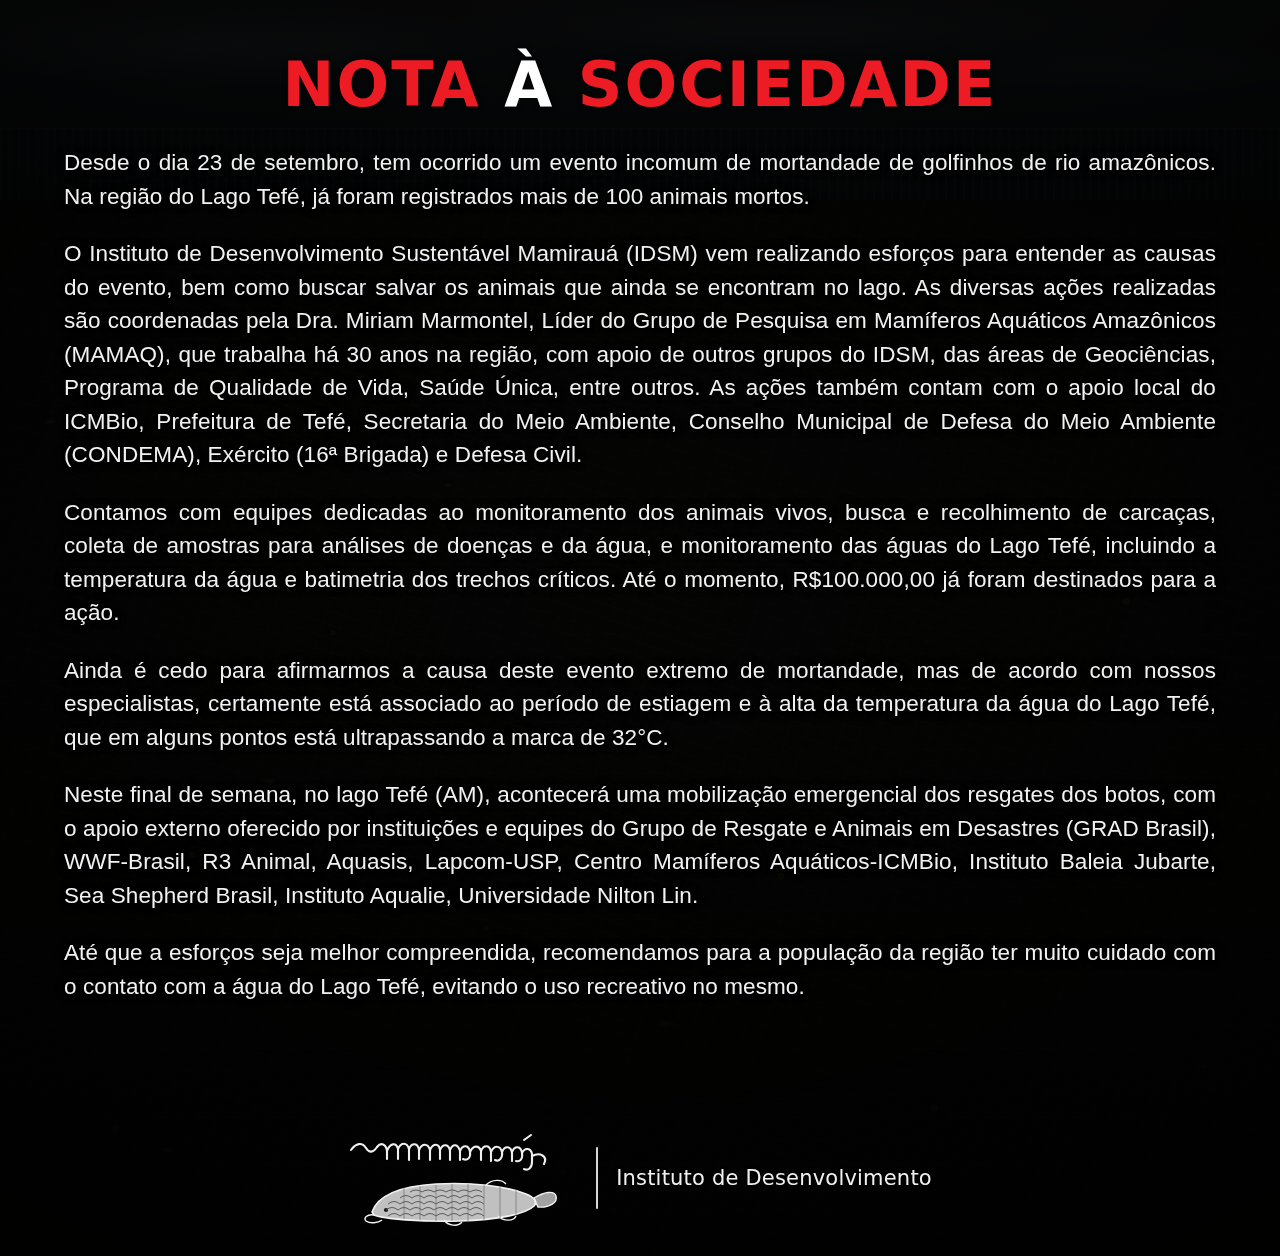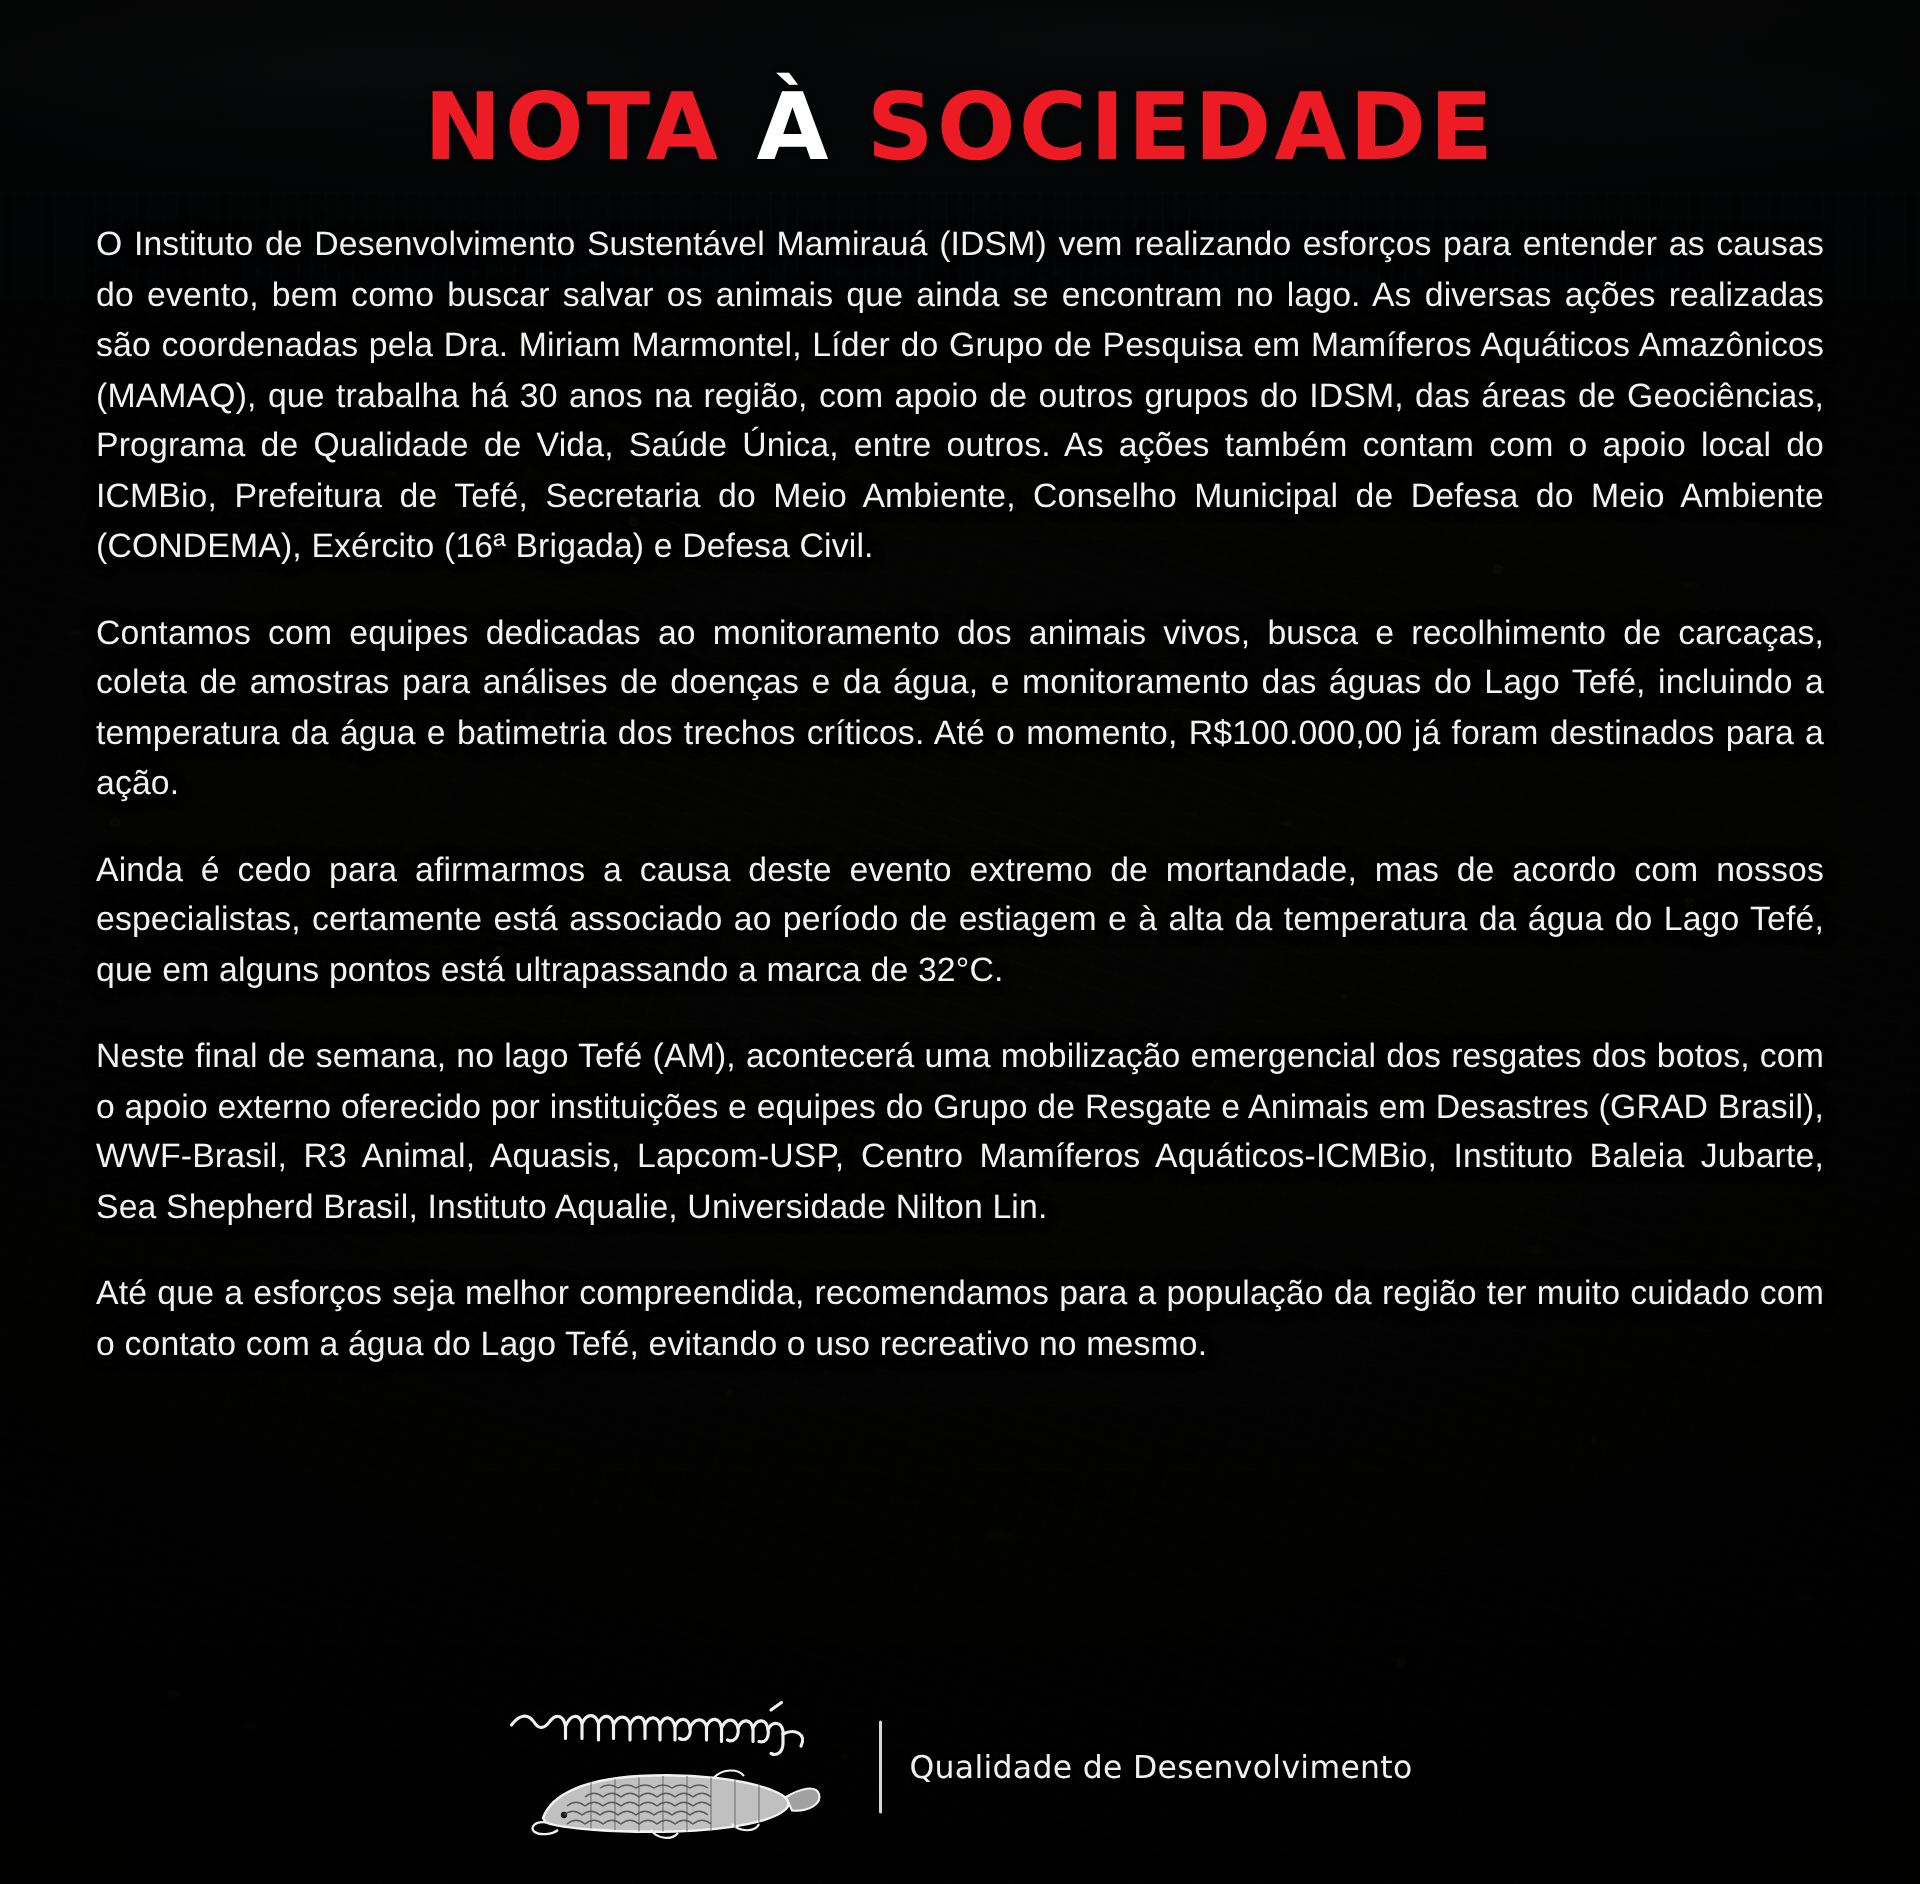--- a/index.html
+++ b/index.html
@@ -167,20 +167,21 @@
     <div class="bg-town"></div>
     <div class="bg-roofs"></div>
     <div class="bg-scrim"></div>
   </div>
 
   <div class="content">
 
     <h1 class="title"><span>NOTA</span> <span class="accent">À</span> <span>SOCIEDADE</span></h1>
 
     <div class="body-copy">
+      <p class="para">Desde o dia 23 de setembro, tem ocorrido um evento incomum de mortandade de golfinhos de rio amazônicos. Na região do Lago Tefé, já foram registrados mais de 100 animais mortos.</p>
       <p class="para">O Instituto de Desenvolvimento Sustentável Mamirauá (IDSM) vem realizando esforços para entender as causas do evento, bem como buscar salvar os animais que ainda se encontram no lago. As diversas ações realizadas são coordenadas pela Dra. Miriam Marmontel, Líder do Grupo de Pesquisa em Mamíferos Aquáticos Amazônicos (MAMAQ), que trabalha há 30 anos na região, com apoio de outros grupos do IDSM, das áreas de Geociências, Programa de Qualidade de Vida, Saúde Única, entre outros. As ações também contam com o apoio local do ICMBio, Prefeitura de Tefé, Secretaria do Meio Ambiente, Conselho Municipal de Defesa do Meio Ambiente (CONDEMA), Exército (16ª Brigada) e Defesa Civil.</p>
       <p class="para">Contamos com equipes dedicadas ao monitoramento dos animais vivos, busca e recolhimento de carcaças, coleta de amostras para análises de doenças e da água, e monitoramento das águas do Lago Tefé, incluindo a temperatura da água e batimetria dos trechos críticos. Até o momento, R$100.000,00 já foram destinados para a ação.</p>
       <p class="para">Ainda é cedo para afirmarmos a causa deste evento extremo de mortandade, mas de acordo com nossos especialistas, certamente está associado ao período de estiagem e à alta da temperatura da água do Lago Tefé, que em alguns pontos está ultrapassando a marca de 32°C.</p>
       <p class="para">Neste final de semana, no lago Tefé (AM), acontecerá uma mobilização emergencial dos resgates dos botos, com o apoio externo oferecido por instituições e equipes do Grupo de Resgate e Animais em Desastres (GRAD Brasil), WWF-Brasil, R3 Animal, Aquasis, Lapcom-USP, Centro Mamíferos Aquáticos-ICMBio, Instituto Baleia Jubarte, Sea Shepherd Brasil, Instituto Aqualie, Universidade Nilton Lin.</p>
       <p class="para">Até que a esforços seja melhor compreendida, recomendamos para a população da região ter muito cuidado com o contato com a água do Lago Tefé, evitando o uso recreativo no mesmo.</p>
     </div>
 
   </div>
 
   <div class="footer">
@@ -239,17 +240,17 @@
           <line x1="136" y1="59" x2="136" y2="94"></line>
           <line x1="152" y1="60" x2="152" y2="93"></line>
           <line x1="168" y1="63" x2="168" y2="90"></line>
         </g>
       </g>
     </svg>
 
     <div class="logo-rule"></div>
 
     <div class="logo-text">
-      <div>Qualidade de Desenvolvimento</div>
+      <div>Instituto de Desenvolvimento</div>
     </div>
   </div>
 
 </div>
 
 </body></html>

